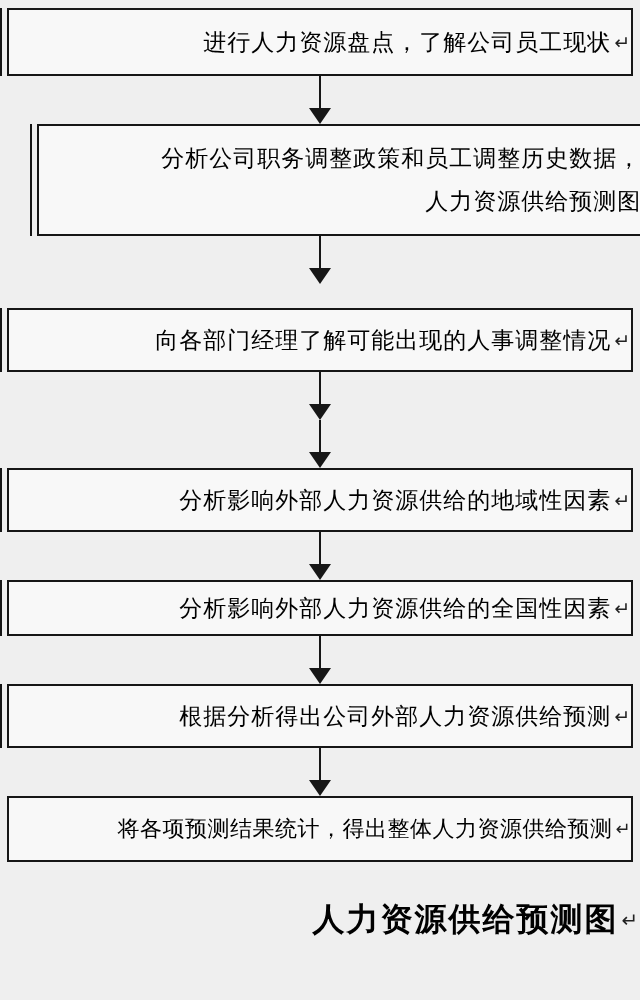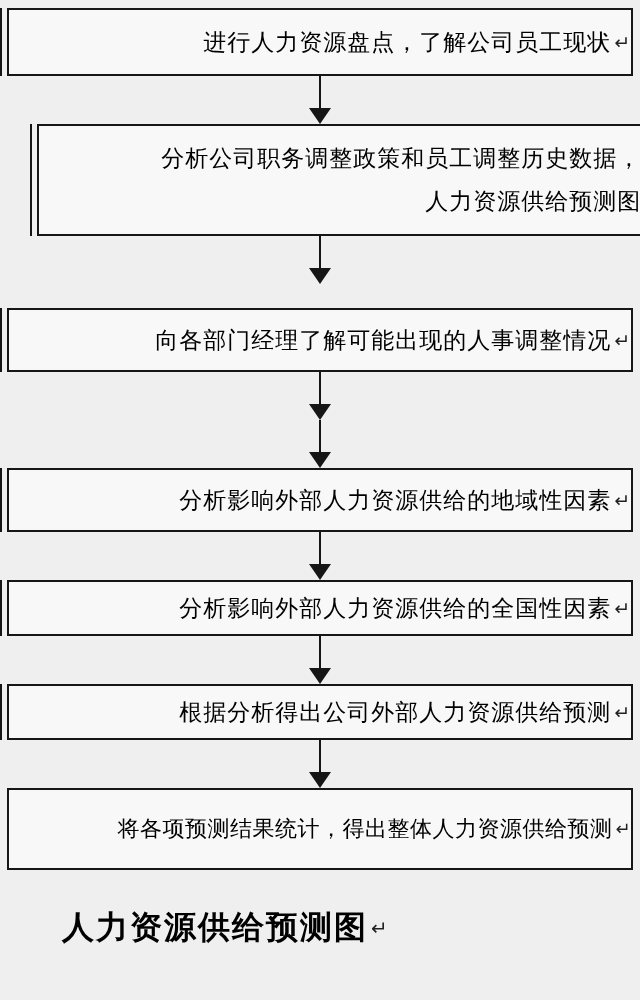--- a/index.html
+++ b/index.html
@@ -43,22 +43,22 @@
     left: -9px; top: -2px; bottom: -2px;
     width: 2px;
     background: var(--line);
   }
   .s1 { height: 68px; }
   .s2 { height: 112px; margin-left: 37px; }
   .s3 { height: 64px; margin-top: 24px; }
   .s4 { height: 64px; }
   .s5 { height: 64px; }
   .s6 { height: 56px; }
-  .s7 { height: 56px; }
-  .s8 { height: 82px; }
+  .s7 { height: 64px; }
+  .s8 { height: 66px; }
   .s8 { font-size: 22px; letter-spacing: 0.5px; }
   .flow-line { white-space: nowrap; }
   .ret {
     font-family: "DejaVu Sans", sans-serif;
     font-size: 0.82em;
     color: #222;
     margin-left: 3px;
     position: relative;
     top: -1px;
   }
@@ -78,20 +78,21 @@
     border-right: 11px solid transparent;
     border-top: 16px solid var(--line);
   }
   .caption {
     margin: 36px 0 0 62px;
     font-family: "Liberation Serif", serif;
     font-weight: bold;
     font-size: 32px;
     color: var(--text);
     letter-spacing: 2px;
+    text-align: right;
   }
   .caption .ret { font-weight: normal; font-size: 0.62em; top: -3px; }
 </style>
 </head>
 <body>
 
 <div class="canvas">
 
   <div class="flow-box first edge-tick s1">
     <div class="flow-line"><span>进行人力资源盘点，了解公司员工现状</span><span class="ret">↵</span></div>

